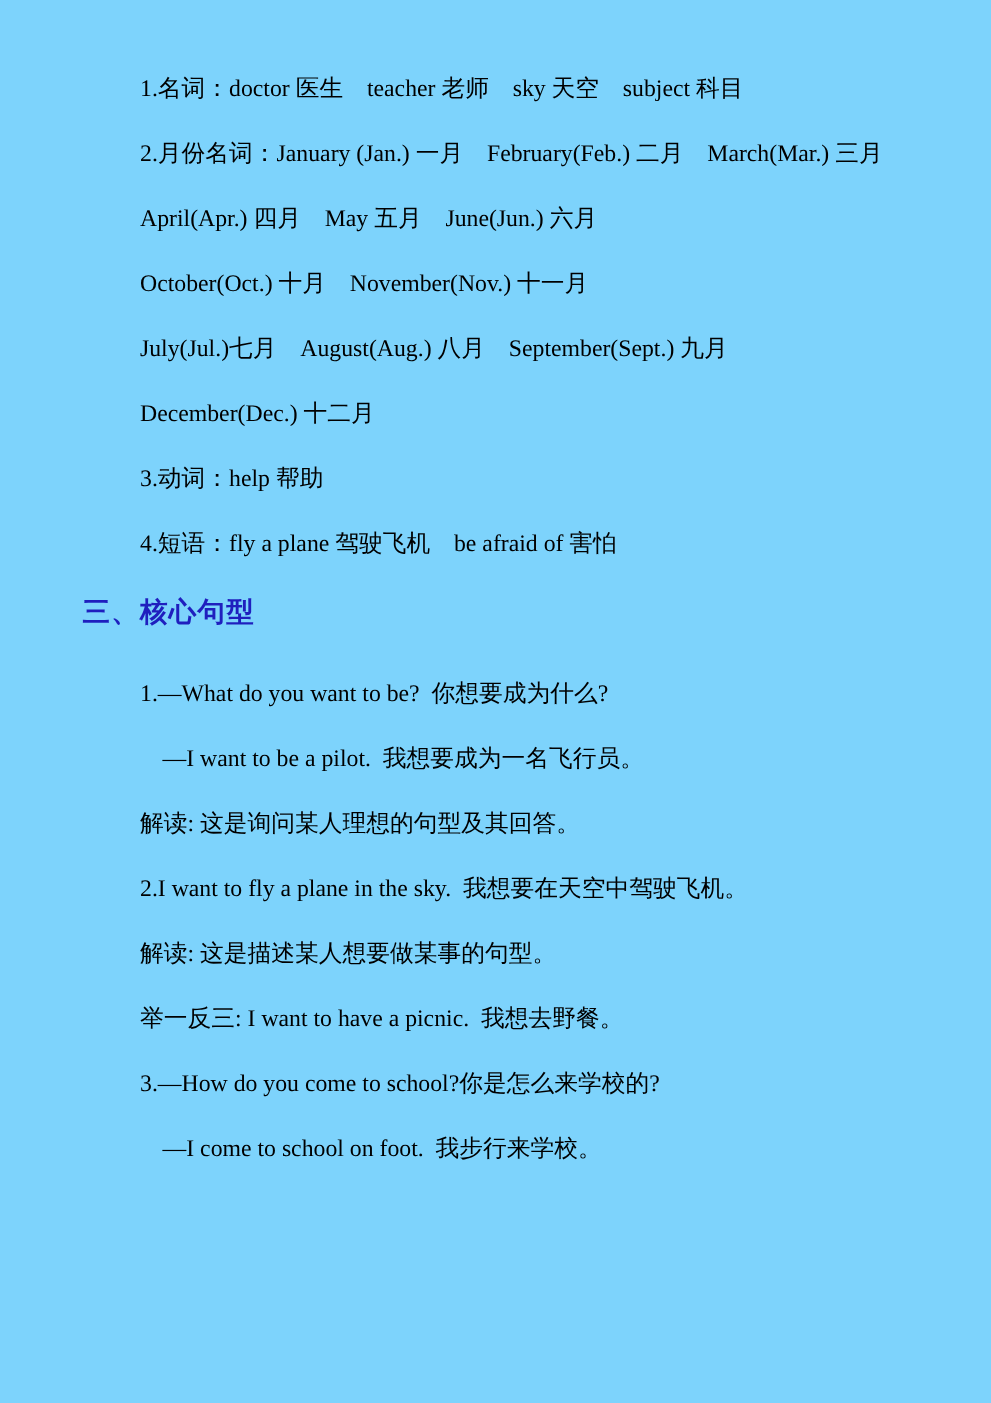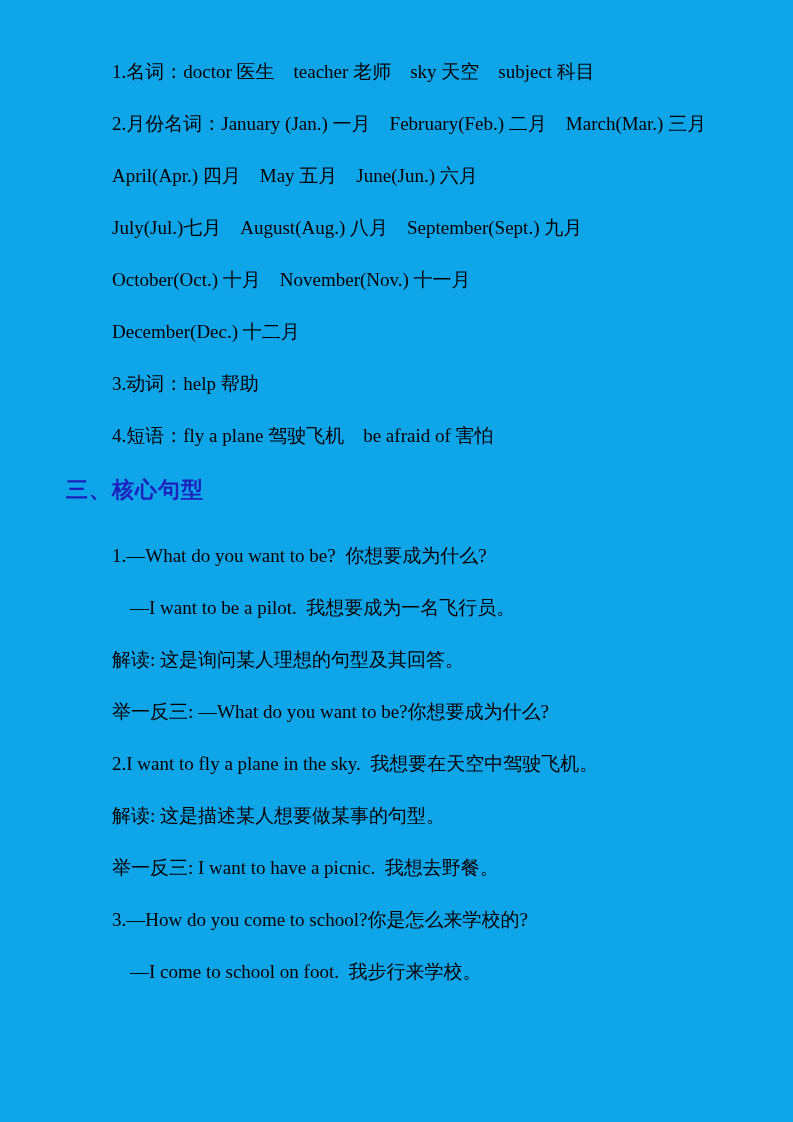--- a/index.html
+++ b/index.html
@@ -13,21 +13,21 @@
     overflow: hidden;
     font-family: "Liberation Serif", "DejaVu Serif", serif;
     color: #000000;
   }
   .doc {
     position: relative;
     width: 793px;
     height: 1122px;
     padding-top: 60px;
     box-sizing: border-box;
-    background: #0ea5e9;
+    background: #7dd3fc;
   }
   .line {
     font-size: 19px;
     line-height: 24px;
     margin: 0 20px 28px 0;
     white-space: pre-wrap;
   }
   .ml-base   { margin-left: 112px; }
   .ml-months { margin-left: 112px; }
   .ml-reply  { margin-left: 130px; }
@@ -43,31 +43,30 @@
   }
 </style>
 </head>
 <body style="background: rgb(255, 255, 255); color: rgb(0, 0, 0);">
 
 <div class="doc">
 
   <p class="line ml-base">1.名词：doctor 医生　teacher 老师　sky 天空　subject 科目</p>
   <p class="line ml-base">2.月份名词：January (Jan.) 一月　February(Feb.) 二月　March(Mar.) 三月</p>
   <p class="line ml-months">April(Apr.) 四月　May 五月　June(Jun.) 六月</p>
+  <p class="line ml-months">October(Oct.) 十月　November(Nov.) 十一月</p>
   <p class="line ml-months">July(Jul.)七月　August(Aug.) 八月　September(Sept.) 九月</p>
-  <p class="line ml-months">October(Oct.) 十月　November(Nov.) 十一月</p>
   <p class="line ml-months">December(Dec.) 十二月</p>
   <p class="line ml-base">3.动词：help 帮助</p>
   <p class="line ml-base">4.短语：fly a plane 驾驶飞机　be afraid of 害怕</p>
 
   <h2 class="heading">三、核心句型</h2>
 
   <p class="line ml-base">1.—What do you want to be?  你想要成为什么?</p>
   <p class="line ml-reply">—I want to be a pilot.  我想要成为一名飞行员。</p>
   <p class="line ml-base">解读: 这是询问某人理想的句型及其回答。</p>
-  <p class="line ml-base">举一反三: —What do you want to be?你想要成为什么?</p>
   <p class="line ml-base">2.I want to fly a plane in the sky.  我想要在天空中驾驶飞机。</p>
   <p class="line ml-base">解读: 这是描述某人想要做某事的句型。</p>
   <p class="line ml-base">举一反三: I want to have a picnic.  我想去野餐。</p>
   <p class="line ml-base">3.—How do you come to school?你是怎么来学校的?</p>
   <p class="line ml-reply">—I come to school on foot.  我步行来学校。</p>
 
 </div>
 
 </body></html>

